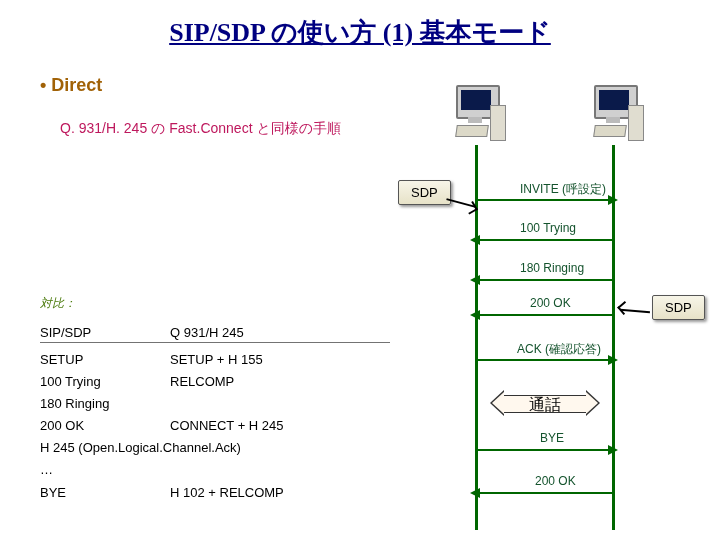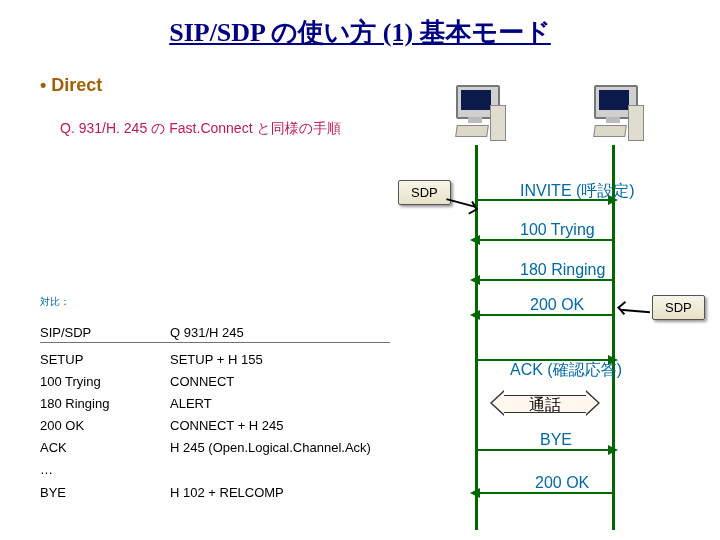--- a/index.html
+++ b/index.html
@@ -27,22 +27,23 @@
     font-size: 18px;
     color: #a16207;
   }
   .subtext {
     position: absolute;
     font-size: 14px;
     color: #be185d;
   }
   .compare-title {
     position: absolute;
-    font-size: 10px;
-    color: #0369a1;
+    font-size: 12px;
+    color: #4d7c0f;
+    font-style: italic;
   }
   .table {
     position: absolute;
     font-size: 13px;
   }
   .table .hdr {
     display: flex;
     border-bottom: 1px solid #737373;
     padding-bottom: 2px;
     margin-bottom: 6px;
@@ -93,22 +94,22 @@
     position:absolute; top:10px; left:248px;
     width:0; height:0; border-top:5px solid transparent; border-bottom:5px solid transparent; border-left:10px solid #006600;
   }
   .ah-l {
     position:absolute; top:10px; left:110px;
     width:0; height:0; border-top:5px solid transparent; border-bottom:5px solid transparent; border-right:10px solid #006600;
   }
   .msg-label {
     position: absolute;
     top: -4px;
-    font-size: 16px;
-    color: #0369a1;
+    font-size: 12px;
+    color: #14532d;
     white-space: nowrap;
   }
   .sdp-tag {
     position:absolute;
     background: linear-gradient(#f7f5e8,#e7e2c8);
     border:1px solid #555;
     box-shadow: 2px 2px 3px rgba(0,0,0,0.4);
     padding: 4px 12px;
     font-size: 13px;
     border-radius: 2px;
@@ -185,21 +186,21 @@
     <div class="ah-l"></div>
   <span class="msg-label" style="left:170px;">200 OK</span>
 </div>
 
 <div class="sdp-tag" style="left:652px; top:295px;">SDP</div>
 <div class="sdp-link" style="left:620px; top:310px; transform:rotate(185deg);"></div>
 
 <div class="msg" style="top:345px;">
   <div class="msg-line"></div>
     <div class="ah-r"></div>
-  <span class="msg-label" style="left:150px;margin-top:19px;">ACK (確認応答)</span>
+  <span class="msg-label" style="left:157px;">ACK (確認応答)</span>
 </div>
 
 <div class="double-arrow" style="top:390px;">
   <div class="da-l"></div>
     <div class="da-body"></div>
     <div class="da-r"></div>
   <div class="da-text">通話</div>
 </div>
 
 <div class="msg" style="top:435px;">
@@ -219,32 +220,30 @@
   <div class="hdr">
     <div class="col1">SIP/SDP</div>
     <div class="col2">Q 931/H 245</div>
   </div>
   <div class="row">
       <div class="col1">SETUP</div>
       <div class="col2">SETUP + H 155</div>
     </div>
   <div class="row">
       <div class="col1">100 Trying</div>
-      <div class="col2">CONNECT</div>
+      <div class="col2">RELCOMP</div>
     </div>
   <div class="row">
       <div class="col1">180 Ringing</div>
-      <div class="col2">ALERT</div>
     </div>
   <div class="row">
       <div class="col1">200 OK</div>
       <div class="col2">CONNECT + H 245</div>
     </div>
   <div class="row">
-      <div class="col1">ACK</div>
       <div class="col2">H 245 (Open.Logical.Channel.Ack)</div>
     </div>
   <div class="row">
       <div class="col1">…</div>
       <div class="col2"></div>
     </div>
   <div class="row">
       <div class="col1">BYE</div>
       <div class="col2">H 102 + RELCOMP</div>
     </div>

